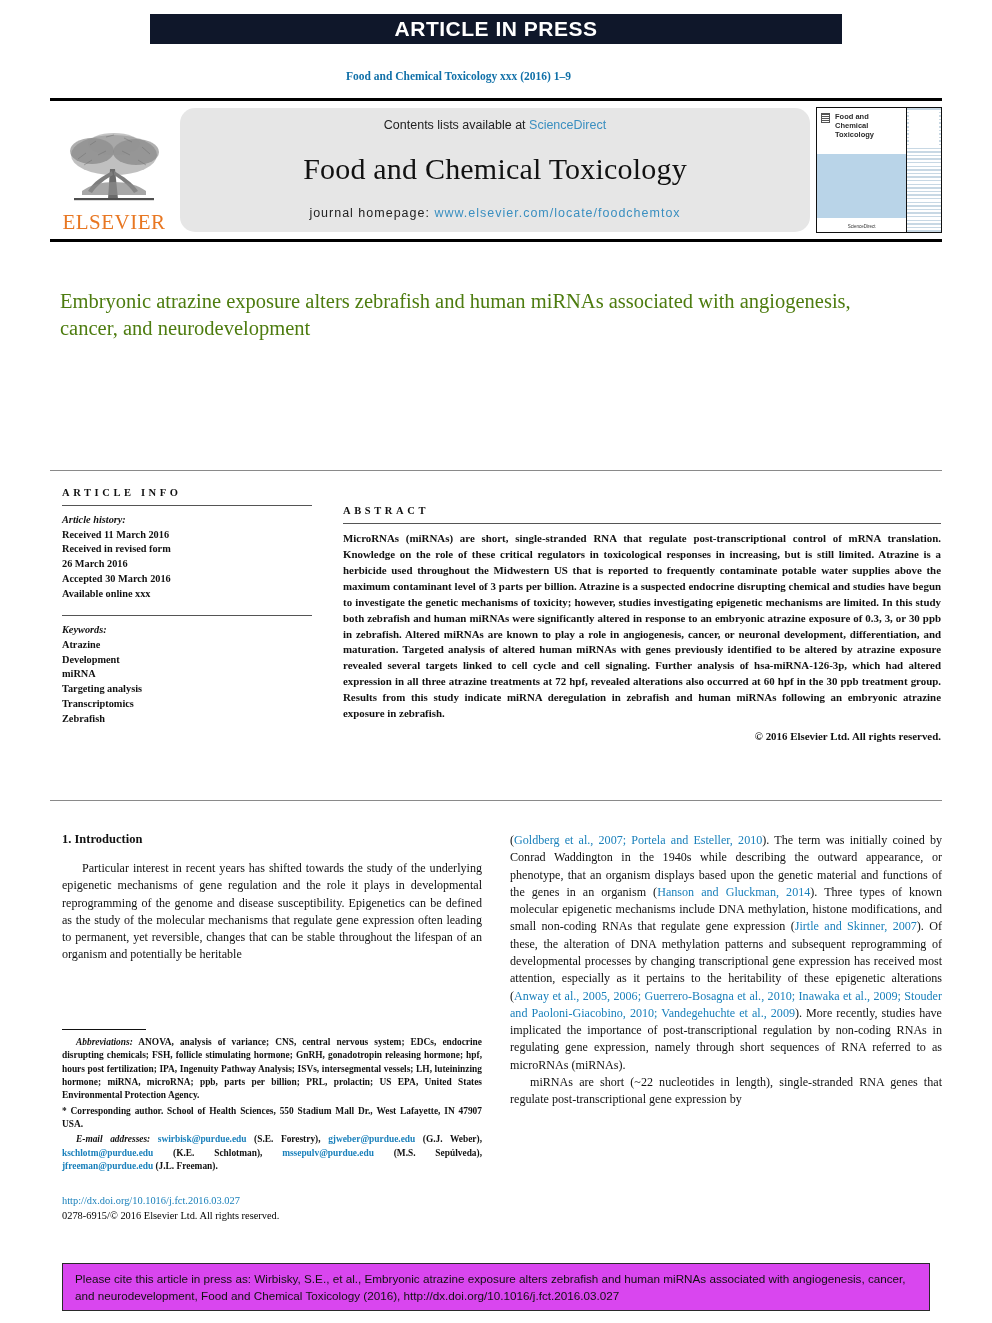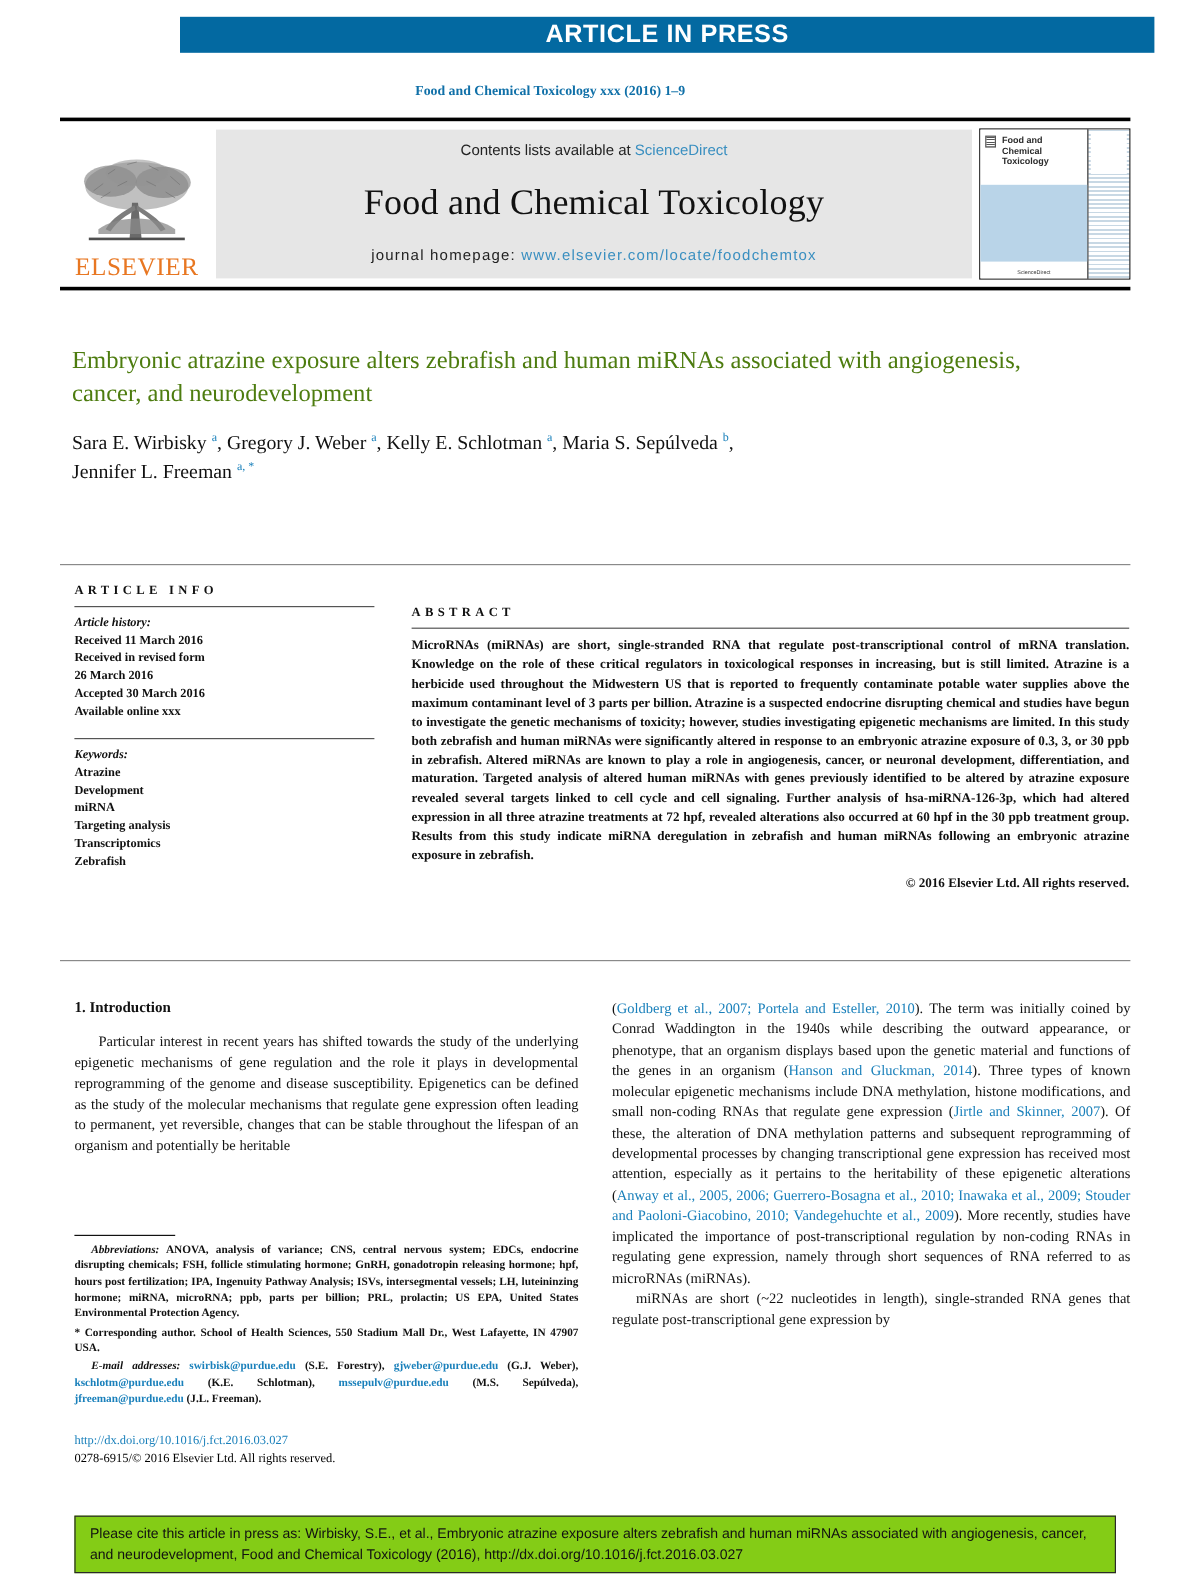--- a/index.html
+++ b/index.html
@@ -12,22 +12,22 @@
     font-family: "Liberation Serif", "DejaVu Serif", serif;
     color: #000;
     position: relative;
     overflow: hidden;
   }
 
   
   .press-banner {
     position: absolute;
     left: 150px; top: 14px;
-    width: 812px; height: 30px;
-    background: #0369a1;
+    width: 692px; height: 30px;
+    background: #0f172a;
     display: flex; align-items: center; justify-content: center;
   }
   .press-banner-text {
     font-family: "Liberation Sans", sans-serif;
     font-weight: bold;
     font-size: 21px;
     letter-spacing: 0.5px;
     color: #ffffff;
   }
 
@@ -71,20 +71,21 @@
     line-height: 1;
     margin-top: 1px;
   }
   .masthead-center {
     flex: 1;
     background: #e6e6e6;
     margin: 3px 6px 3px 2px;
     display: flex; flex-direction: column;
     align-items: center; justify-content: space-between;
     padding: 10px 0 12px 0;
+    border-radius: 15px;
   }
   .contents-line {
     font-family: "Liberation Sans", sans-serif;
     font-size: 12.5px;
     color: #222;
   }
   .contents-line .sd { color: #3a8fc0; }
   .journal-title {
     font-family: "Liberation Serif", serif;
     font-size: 30px;
@@ -291,21 +292,21 @@
     font-size: 10.4px;
     font-weight: normal;
     line-height: 1.42;
   }
   .doi-block .doi { color: #1a80bb; }
 
   
   .cite-box {
     position: absolute; left: 62px; top: 1263px;
     width: 868px; height: 48px;
-    background: #84cc16;
+    background: #d946ef;
     border: 1.5px solid #2a2a2a;
     padding: 7px 12px;
   }
   .cite-text {
     font-family: "Liberation Sans", sans-serif;
     font-size: 11.7px;
     line-height: 1.42;
     color: #111;
   }
 </style>
@@ -365,24 +366,20 @@
         </div>
       </div>
     </div>
 
   </div>
 </div>
 
 <div class="title-block">
   <h1 class="art-title">Embryonic atrazine exposure alters zebrafish and human miRNAs associated with angiogenesis, cancer, and neurodevelopment</h1>
 
-  <div class="authors">
-    <span>Sara E. Wirbisky <sup>a</sup>, Gregory J. Weber <sup>a</sup>, Kelly E. Schlotman <sup>a</sup>, Maria S. Sepúlveda <sup>b</sup>,</span><br>
-    <span>Jennifer L. Freeman <sup>a, *</sup></span>
-  </div>
 
 </div>
 
 <div class="rule-top"></div>
 
 <div class="info-col">
   <div class="sec-head">ARTICLE INFO</div>
   <div class="hr-thin"></div>
 
   <div class="info-group">

